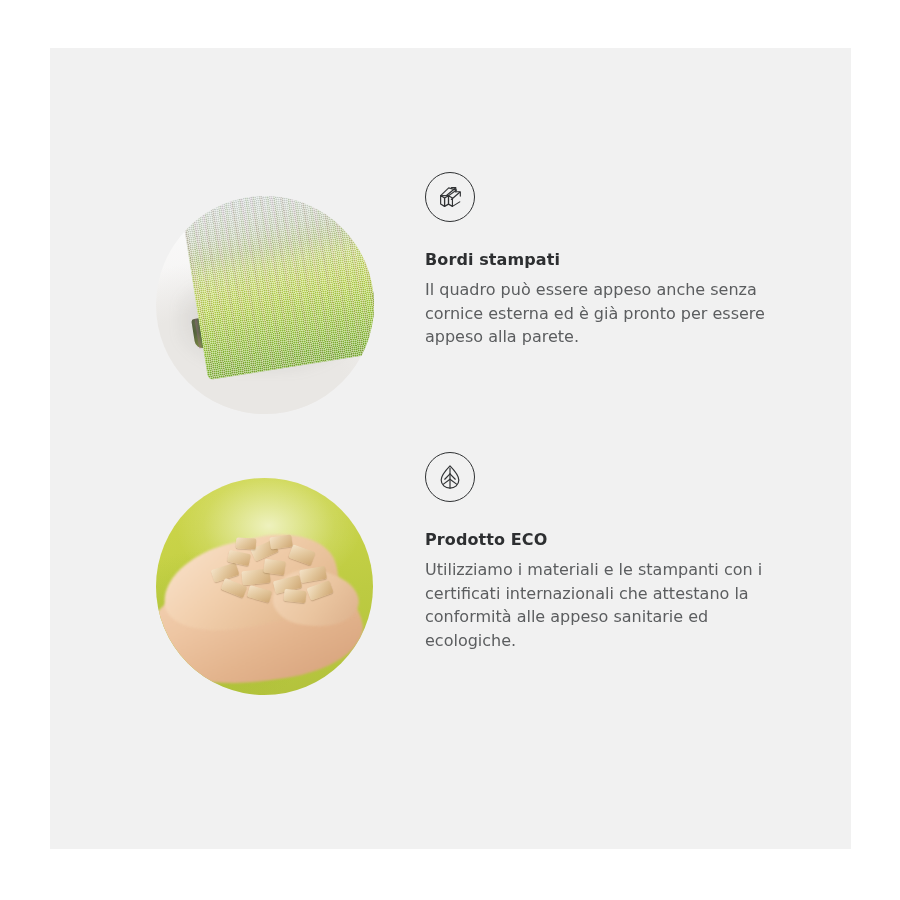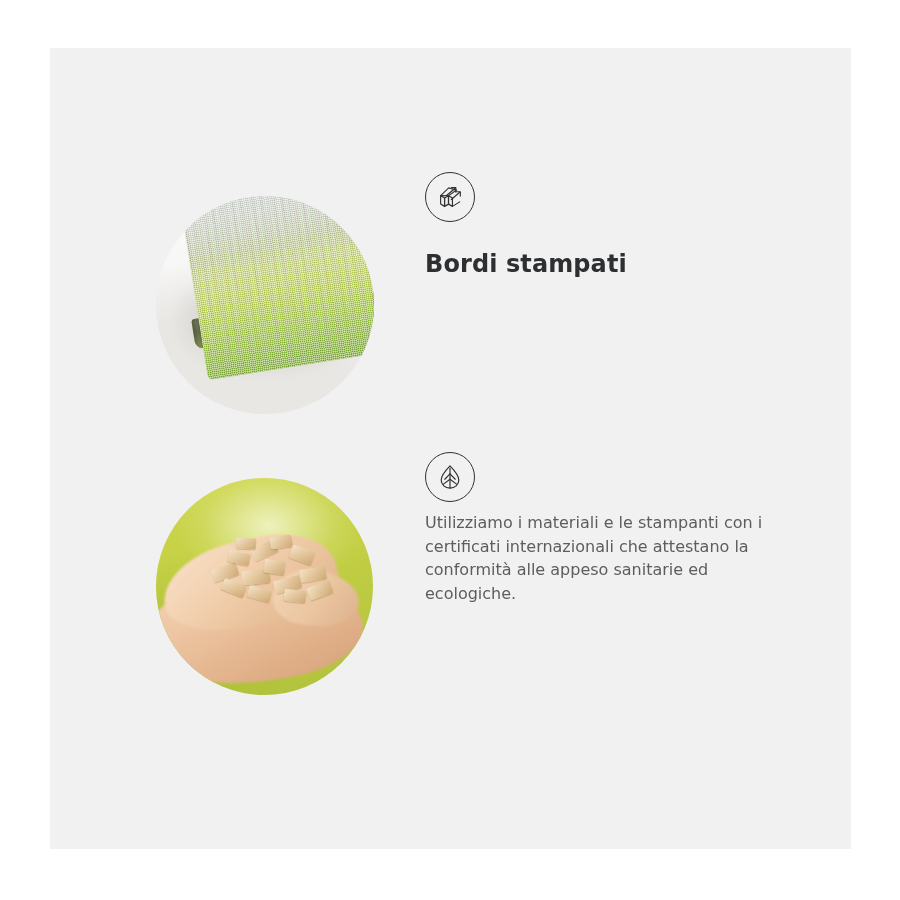--- a/index.html
+++ b/index.html
@@ -229,21 +229,21 @@
     border-radius: 50%;
     border: 1.6px solid #2f3133;
     display: flex;
     align-items: center;
     justify-content: center;
   }
   .icon-badge svg { display: block; }
 
   .feature-title {
     margin-top: 28px;
-    font-size: 24px;
+    font-size: 16px;
     font-weight: 600;
     color: #2d2f31;
     letter-spacing: 0.1px;
     line-height: 1.2;
   }
 
   .feature-desc {
     margin-top: 9px;
     font-size: 16px;
     line-height: 1.47;
@@ -284,20 +284,21 @@
 
             <path d="M18.6 26 L26.4 21.2"></path>
 
             <path d="M12.6 14.2 L21.6 6.6"></path>
             <path d="M17.6 6.0 L22.2 6.0 L22.2 10.6"></path>
             <path d="M17.4 18.6 L26.4 11.0"></path>
             <path d="M22.4 10.4 L27 10.4 L27 15"></path>
           </svg>
         </div>
         <div class="feature-title">Bordi stampati</div>
+        <div class="feature-desc">Il quadro può essere appeso anche senza cornice esterna ed è già pronto per essere appeso alla parete.</div>
       </div>
     </div>
 
     <div class="feature feature-2">
 
       <div class="photo-circle photo-circle-2">
         <div class="eco-photo">
           <div class="hand-lower"></div>
           <div class="hand-upper"></div>
           <div class="fingers"></div>
@@ -327,18 +328,19 @@
             <path d="M16 4.2 C22.6 11 25.4 15.2 25.4 19.2 C25.4 24.4 21.2 27.8 16 27.8 C10.8 27.8 6.6 24.4 6.6 19.2 C6.6 15.2 9.4 11 16 4.2 Z"></path>
 
             <path d="M16 6.4 L16 27.6"></path>
 
             <path d="M16 12.6 L10.4 18.4"></path>
             <path d="M16 12.6 L21.6 18.4"></path>
             <path d="M16 18.4 L9.0 23.6"></path>
             <path d="M16 18.4 L23.0 23.6"></path>
           </svg>
         </div>
+        <div class="feature-title">Prodotto ECO</div>
         <div class="feature-desc">Utilizziamo i materiali e le stampanti con i certificati internazionali che attestano la conformità alle appeso sanitarie ed ecologiche.</div>
       </div>
     </div>
 
   </div>
 </div>
 
 </body></html>

